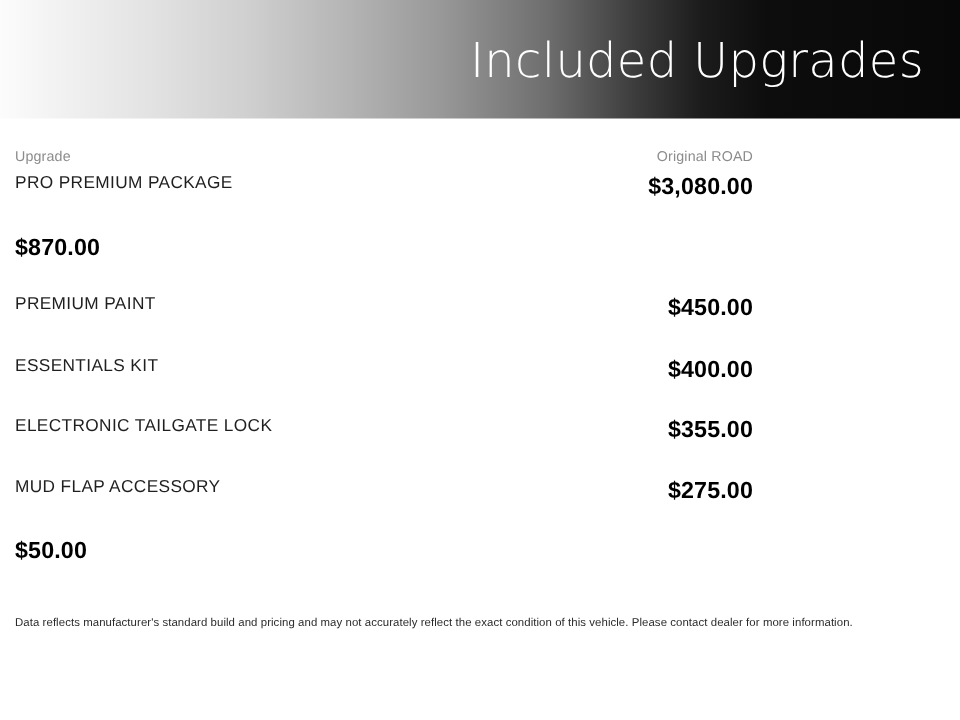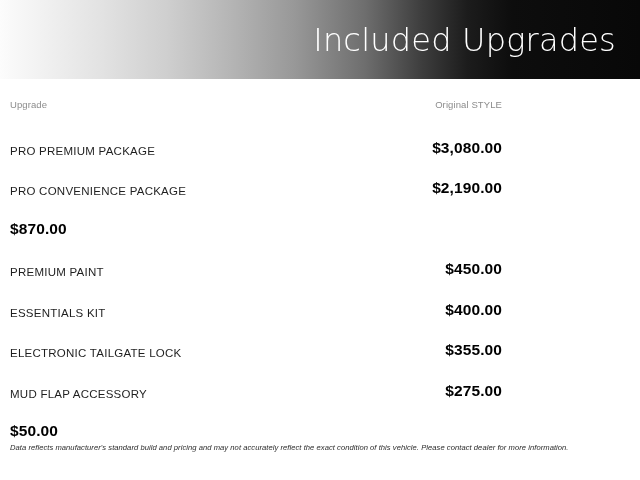--- a/index.html
+++ b/index.html
@@ -76,78 +76,72 @@
     font-weight: 400;
     letter-spacing: 0.1px;
   }
 
   .rows {
     margin-top: 4px;
   }
   .row {
     display: flex;
     justify-content: space-between;
-    align-items: flex-end;
+    align-items: flex-start;
     height: 40.5px;
   }
   .row-label {
     font-size: 11.5px;
     color: #1f1f1f;
     font-weight: 400;
     letter-spacing: 0.25px;
     white-space: nowrap;
   }
   .row-price {
     font-size: 15.5px;
     color: #000000;
     font-weight: bold;
     letter-spacing: 0.1px;
     white-space: nowrap;
     text-align: right;
-    margin-top: 12px;
   }
 
   
   .disclaimer {
-    margin-top: 3px;
+    margin-top: 10px;
     font-size: 7.6px;
-    font-style: italic;
     color: #2a2a2a;
     letter-spacing: 0.05px;
     line-height: 1.2;
     white-space: nowrap;
   }
 </style>
 </head>
 <body>
 
 <div class="page">
 
   <div class="header">
     <div class="header-title">Included Upgrades</div>
   </div>
 
   <div class="content">
 
     <div class="col-head">
       <div class="col-head-left">Upgrade</div>
-      <div class="col-head-right">Original STYLE</div>
+      <div class="col-head-right">Original ROAD</div>
     </div>
 
     <div class="rows">
 
       <div class="row">
         <div class="row-label">PRO PREMIUM PACKAGE</div>
         <div class="row-price">$3,080.00</div>
       </div>
 
-      <div class="row">
-        <div class="row-label">PRO CONVENIENCE PACKAGE</div>
-        <div class="row-price">$2,190.00</div>
-      </div>
 
       <div class="row">
         <div class="row-price">$870.00</div>
       </div>
 
       <div class="row">
         <div class="row-label">PREMIUM PAINT</div>
         <div class="row-price">$450.00</div>
       </div>
 

